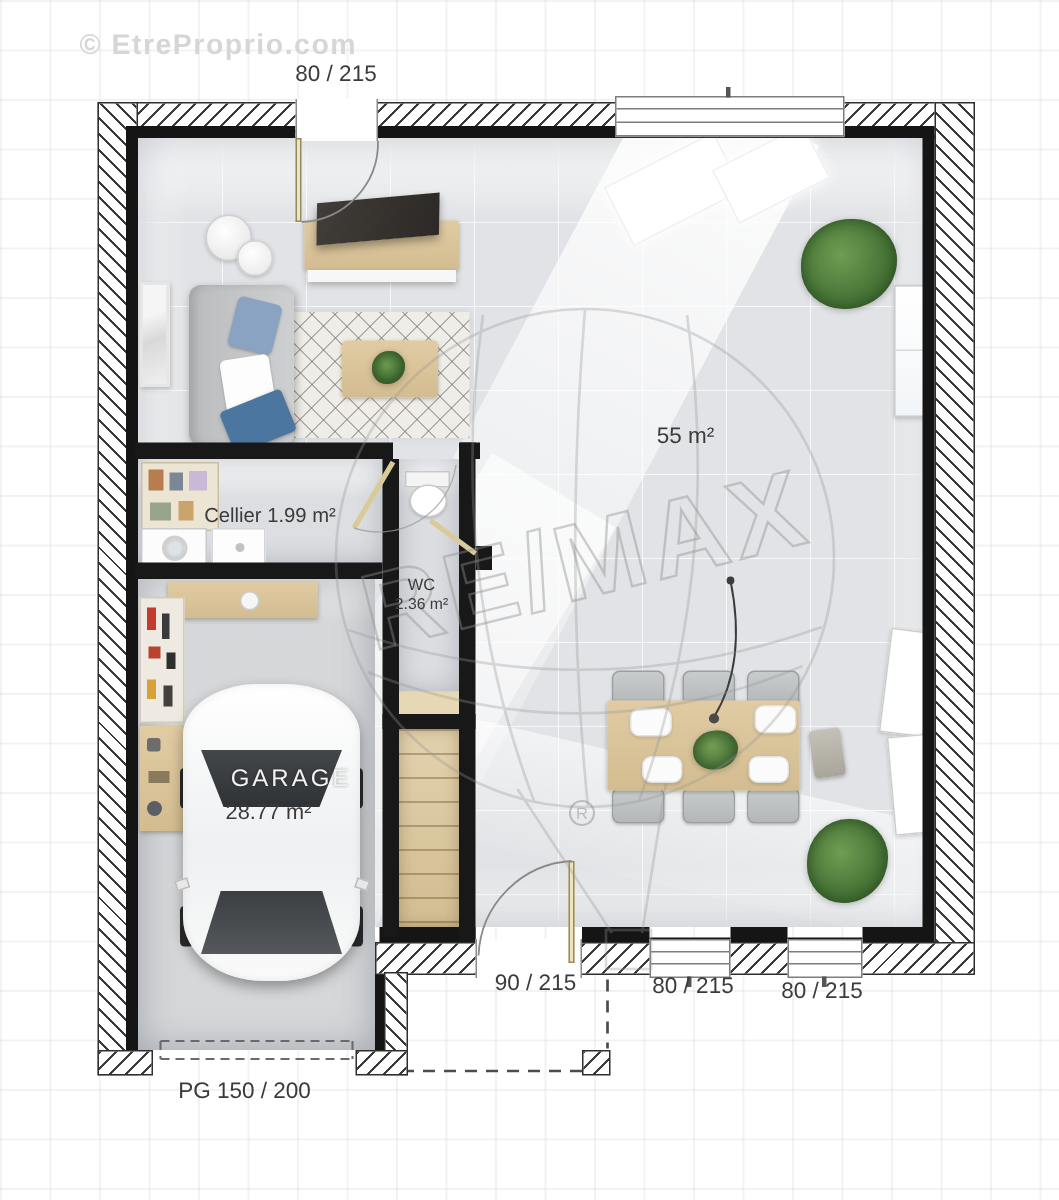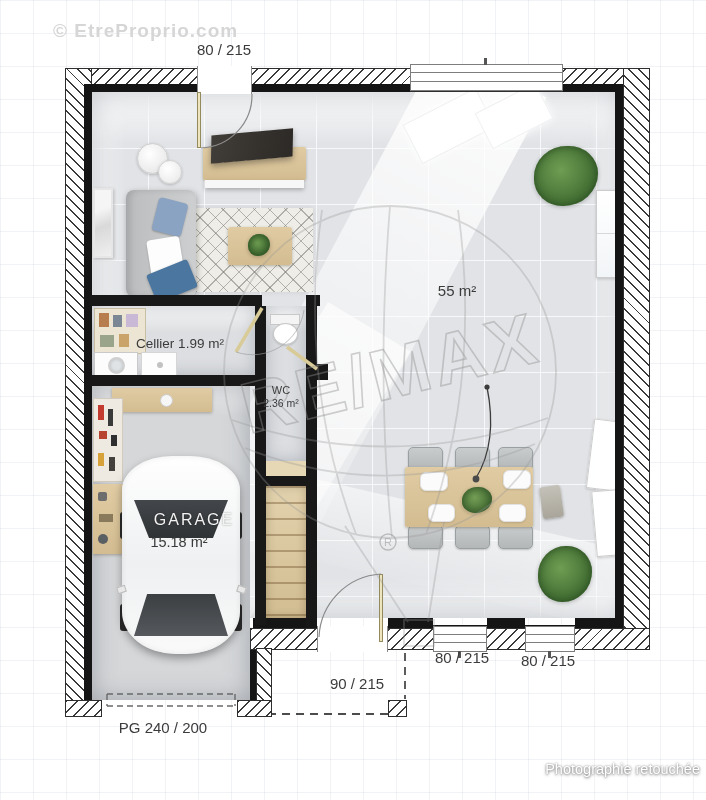--- a/index.html
+++ b/index.html
@@ -259,22 +259,21 @@
   </div>
 
   <div class="lbl" style="left:128px;top:336px;width:104px;font-size:13.5px;">Cellier 1.99 m²</div>
 
   <div class="lbl" style="left:258px;top:384px;width:46px;">
     <div style="font-size:11px;">WC</div>
     <div style="font-size:10.5px;">2.36 m²</div>
   </div>
 
   <div class="lbl" style="left:147px;top:511px;width:94px;font-size:16px;color:#f2f2f2;letter-spacing:2px;text-shadow:0 0 2px rgba(0,0,0,0.4);">GARAGE</div>
-  <div class="lbl" style="left:132px;top:534px;width:94px;font-size:14.5px;color:#3a3a3a;">15.18 m²</div>
-
-  <div class="lbl" style="left:318px;top:647px;width:78px;font-size:15px;margin-top:28px;">90 / 215</div>
+  <div class="lbl" style="left:132px;top:534px;width:94px;font-size:14.5px;color:#3a3a3a;">28.77 m²</div>
+
+  <div class="lbl" style="left:318px;top:647px;width:78px;font-size:15px;">90 / 215</div>
   <div class="lbl" style="left:423px;top:649px;width:78px;font-size:15px;">80 / 215</div>
   <div class="lbl" style="left:509px;top:652px;width:78px;font-size:15px;">80 / 215</div>
-  <div class="lbl" style="left:101px;top:719px;width:124px;font-size:15px;">PG 240 / 200</div>
-
-  <div class="lbl" style="left:538px;top:761px;width:162px;text-align:right;font-size:14.5px;color:#ffffff;text-shadow:0 1px 3px rgba(110,110,110,0.9),0 0 2px rgba(130,130,130,0.8);">Photographie retouchée</div>
+  <div class="lbl" style="left:101px;top:719px;width:124px;font-size:15px;">PG 150 / 200</div>
+
 
 </div>
 
 </body></html>

